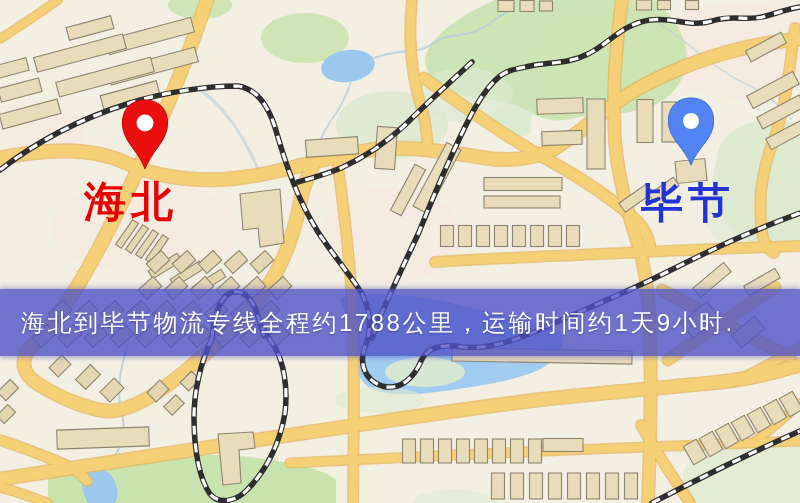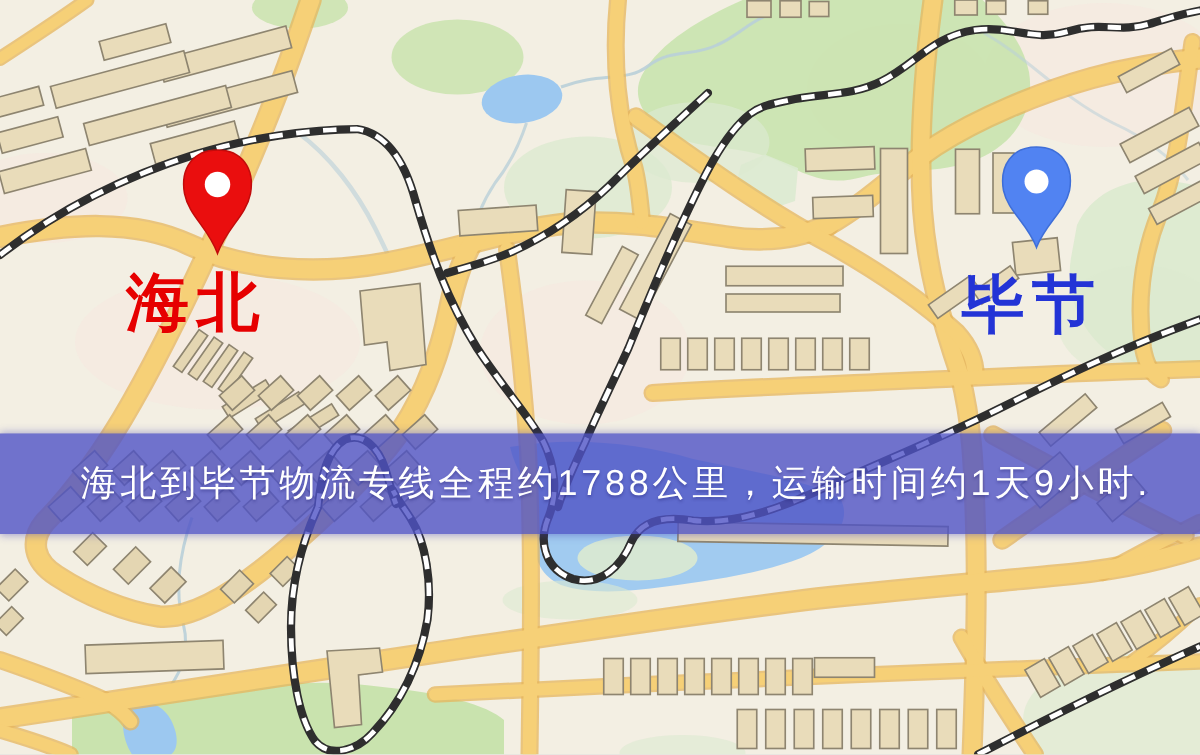--- a/index.html
+++ b/index.html
@@ -12,21 +12,20 @@
     position:absolute;font-weight:700;font-size:42px;line-height:1;
     letter-spacing:5px;white-space:nowrap;user-select:none;
     text-shadow:0 0 2px rgba(255,255,255,.25);
   }
   #origin-label{left:84px;top:181px;}
   #destination-label{left:641px;top:182px;}
   #route-banner{
     position:absolute;left:0;top:289px;width:800px;height:67px;
     display:flex;align-items:center;
     box-shadow:0 2px 5px rgba(70,70,180,.35), 0 -2px 5px rgba(70,70,180,.30);
-    justify-content:center;
   }
   #route-banner .banner-text{
     padding-left:21px;font-size:24px;letter-spacing:2.5px;line-height:1;
     white-space:nowrap;text-shadow:0 1px 2px rgba(40,40,120,.45);
   }
 </style>
 </head>
 <body>
 
 <div id="map-root">

